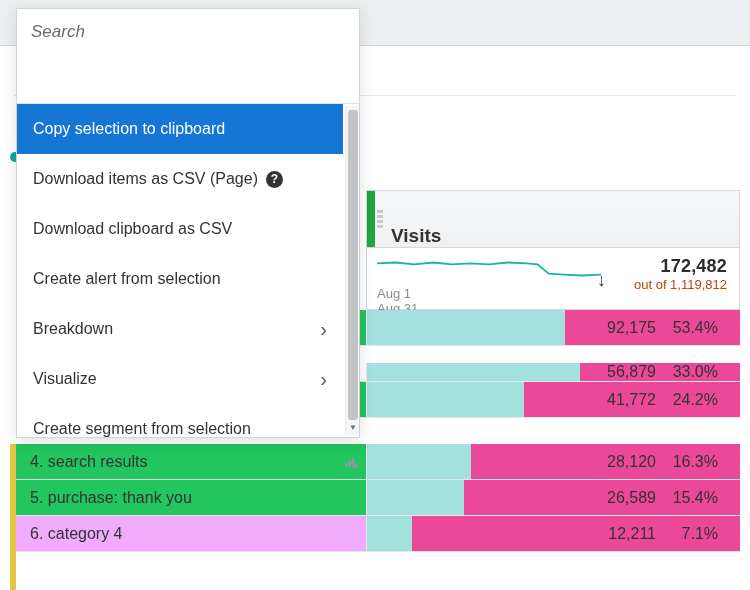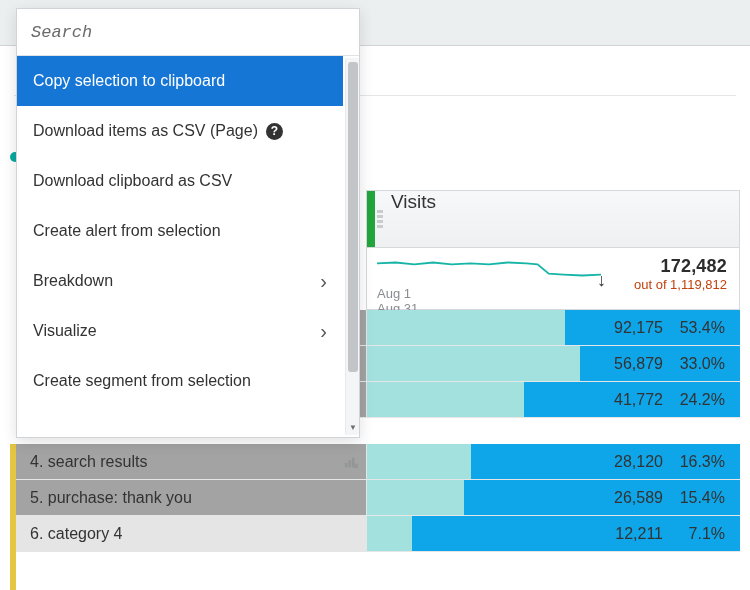--- a/index.html
+++ b/index.html
@@ -25,24 +25,23 @@
     display: flex; flex-direction: column;
   }
   .cm-search {
     height: 46px;
     border: none;
     padding: 0 14px;
     font-size: 17px;
     font-style: italic;
     color: #8b5cf6;
     outline: none;
-    font-family: Liberation Mono, monospace;
   }
   .cm-search::placeholder { color: #6a6a6a; font-style: italic; }
-  .cm-body-wrap { position: relative; flex: 1; overflow: hidden; border-top: 1px solid #e0e3e5; }
+  .cm-body-wrap { position: relative; flex: 1; overflow: hidden; border-top: 1px solid #e0e3e5; margin-top: 48px; }
   .cm-body { position: absolute; left:0; right:16px; top:0; bottom:0; overflow: hidden; }
   .cm-scrollbar { position: absolute; right: 0; top: 2px; bottom: 2px; width: 14px; background: #f4f5f6; border-left: 1px solid #e7e9eb; border-radius: 2px; }
   .cm-scroll-thumb { position: absolute; left: 2px; top: 4px; width: 10px; height: 310px; background: #c1c5c8; border-radius: 3px; }
   .cm-scroll-btn { position:absolute; left:3px; width:8px; height:8px; font-size:8px; color:#6b7075; text-align:center; }
   .cm-scroll-down { bottom:4px; }
 
   .cm-item {
     height: 50px;
     display: flex; align-items: center;
     padding: 0 16px;
@@ -69,21 +68,21 @@
   .left-accent {
     position:absolute; left:0; top:254px; bottom:0; width:6px;
     background:#e5c642;
   }
 
   .metric-header {
     position:absolute;
     left: 356px; right: 0; top: 0; height: 58px;
     border: 1px solid #d6d9db;
     background: linear-gradient(#f7f8f9,#eef0f1);
-    display:flex; align-items:flex-start;
+    display:flex; align-items:flex-end;font-weight:bold;
   }
   .metric-accent { width:8px; height:100%; background:#22a53c; }
   .metric-grip { width:10px; height:100%; display:flex; flex-direction:column; justify-content:center; gap:2px; padding:0 2px; }
   .metric-grip span { display:block; width:100%; height:3px; background:#c8ccce; }
   .metric-title { font-size:19px; color:#333; padding-left:6px; }
 
   .summary-row {
     position:absolute;
     left:356px; right:0; top:58px; height:62px;
     border:1px solid #d6d9db; border-top:none;
@@ -101,32 +100,32 @@
   .data-row {
     position:absolute;
     left:6px; right:0;
     height:36px;
     border-bottom:1px solid #e4e6e8;
     display:flex;
     font-size:16px;
   }
   .row-name-cell {
     width:350px; display:flex; align-items:center; padding-left:14px;
-    color:#333; background:#e5e5e5;
+    color:#333; background:#f0abfc;
     justify-content: space-between;
     padding-right: 8px;
   }
-  .row-name-cell.sel { background:#a3a3a3;gap:39px; }
+  .row-name-cell.sel { background:#22c55e;gap:39px; }
   .row-metric-cell {
     flex:1; position:relative; display:flex; align-items:center;
     border-left:1px solid #e4e6e8;
     justify-content:flex-end;
-    padding-right:15px;
+    padding-right:22px;
     gap:14px;
-    background:#0ea5e9;
+    background:#ec4899;
     overflow:hidden;
   }
   .bar-fill { position:absolute; left:0; top:0; bottom:0; background:#a3e1df; z-index:0;}
   .row-val { position:relative; z-index:1; color:#333; font-size:16px; }
   .row-pct { position:relative; z-index:1; color:#333; font-size:16px; width:48px; text-align:right; }
   .cell-icon { color:#939698; font-size:13px; display:flex; gap:2px; align-items:center; }
   .cell-icon svg { width:14px; height:14px; }
 </style>
 </head>
 <body>
@@ -219,21 +218,21 @@
 
   <div id="hidden-rows">
       <div class="data-row" style="top: 120px;">
         <div class="row-name-cell sel"></div>
         <div class="row-metric-cell">
           <div class="bar-fill" style="width: 53%;"></div>
           <span class="row-val">92,175</span>
           <span class="row-pct">53.4%</span>
         </div>
       </div>
-      <div class="data-row" style="top: 156px;">
+      <div class="data-row" style="top: 156px; align-items: flex-end;">
         <div class="row-name-cell sel"></div>
         <div class="row-metric-cell">
           <div class="bar-fill" style="width: 57%;"></div>
           <span class="row-val">56,879</span>
           <span class="row-pct">33.0%</span>
         </div>
       </div>
       <div class="data-row" style="top: 192px;">
         <div class="row-name-cell sel"></div>
         <div class="row-metric-cell">

